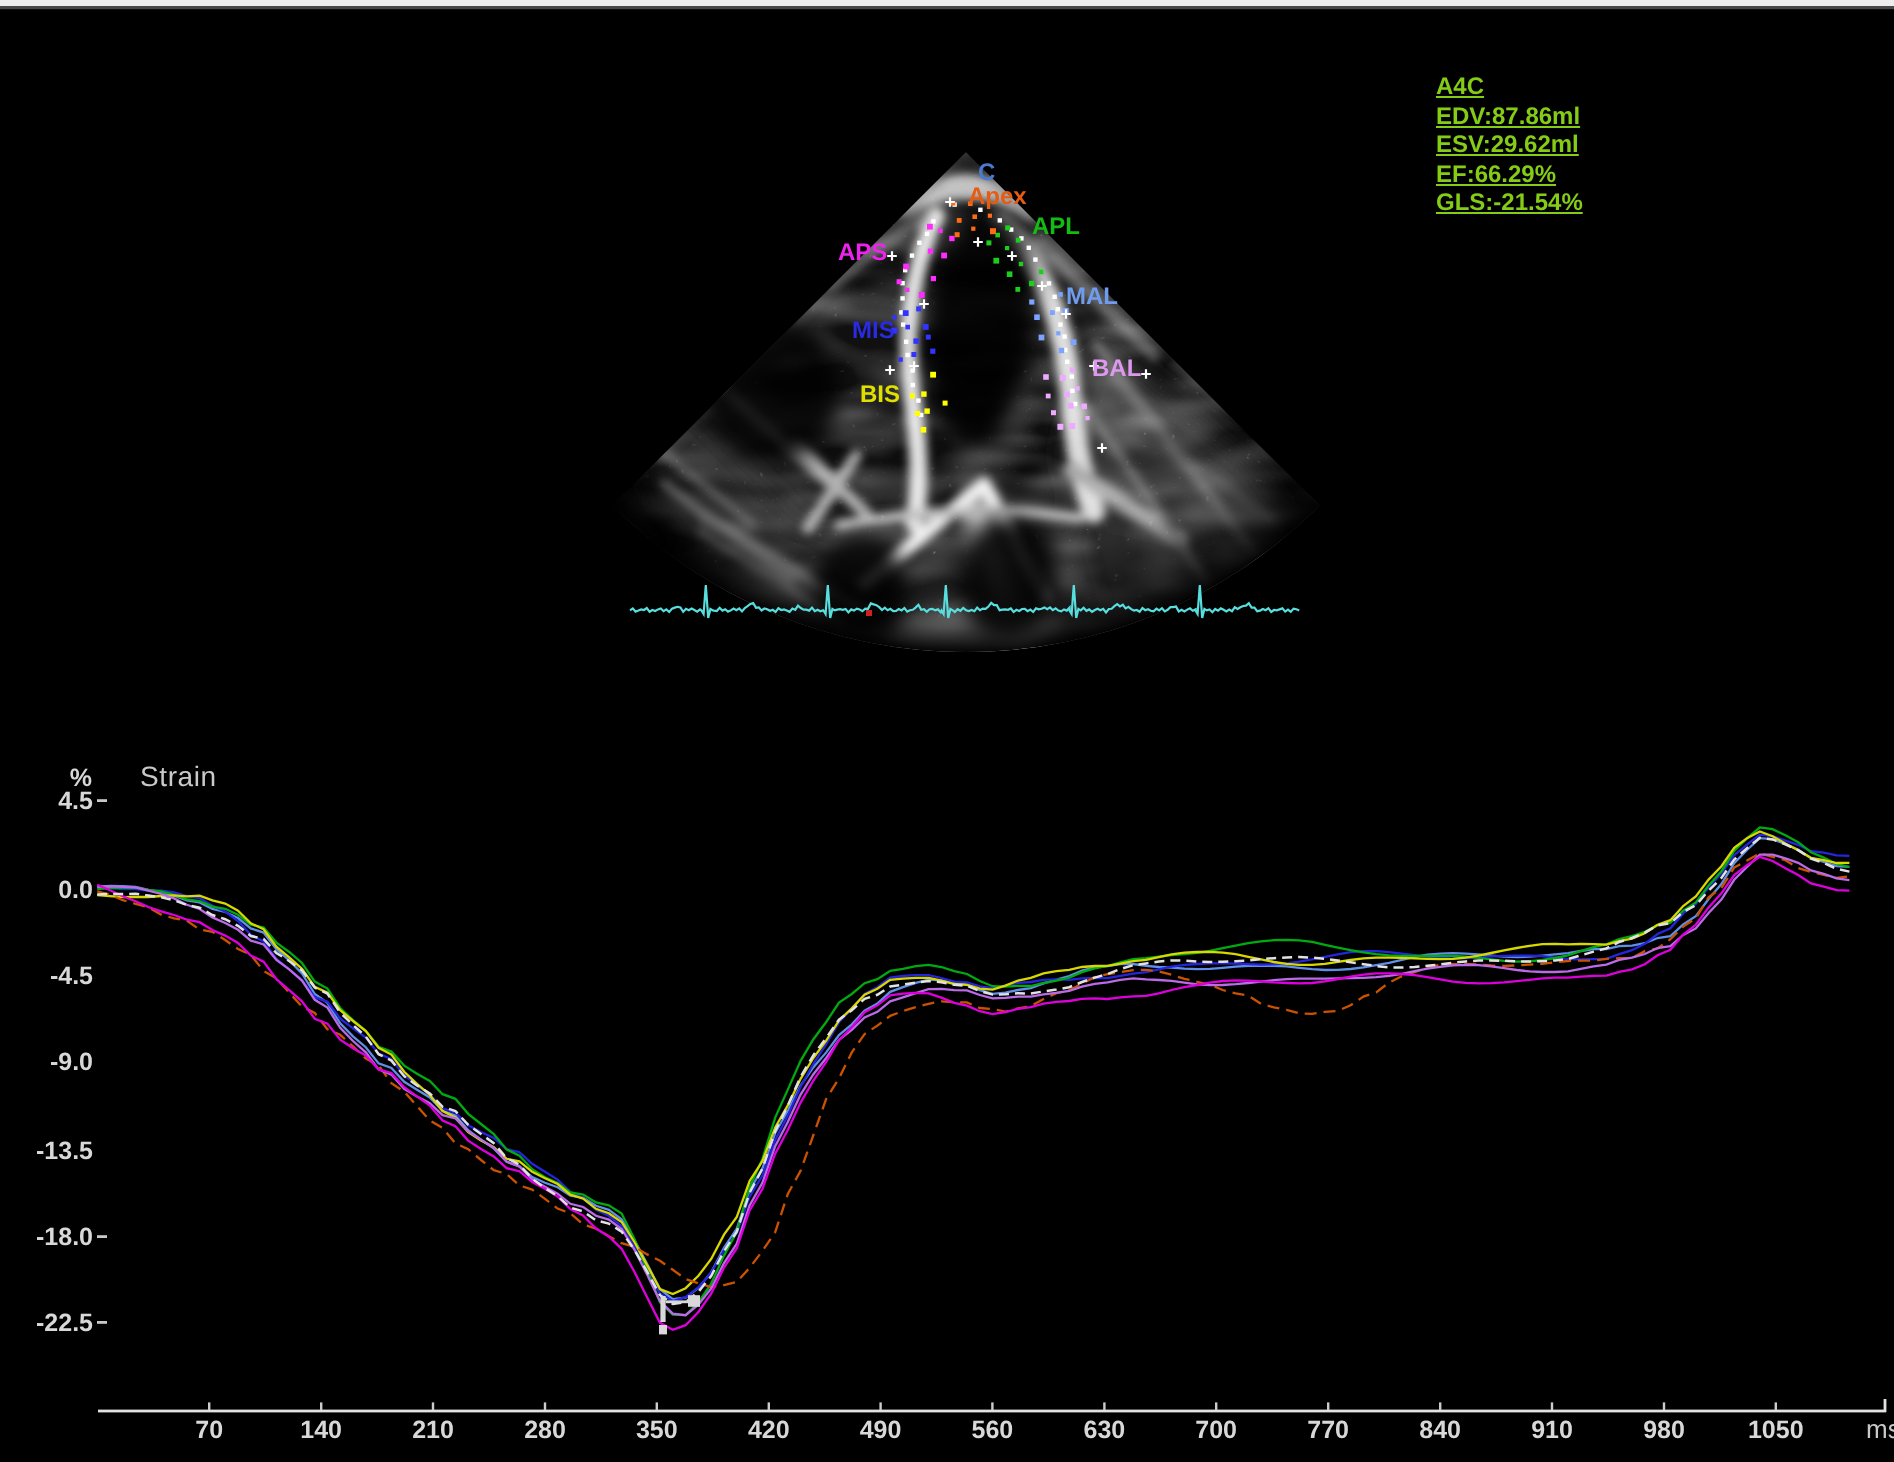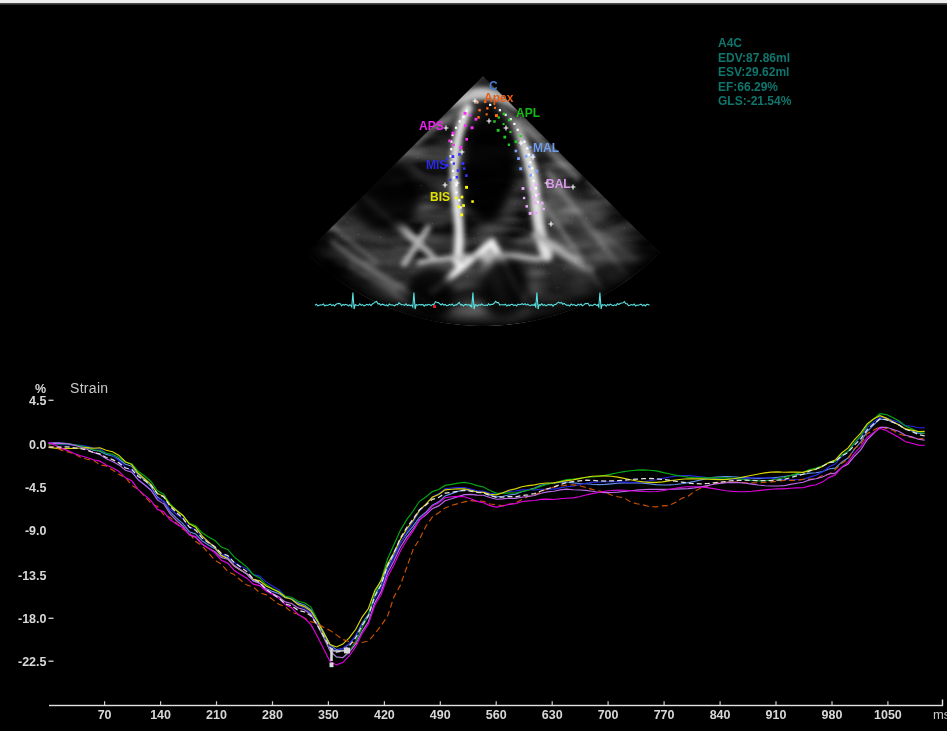--- a/index.html
+++ b/index.html
@@ -1,14 +1,14 @@
 <!DOCTYPE html>
 <html><head><meta charset="utf-8"><style>
 html,body{margin:0;padding:0;background:#000;width:947px;height:731px;overflow:hidden;}
-.meas{position:absolute;left:718px;top:36px;font:bold 12px "Liberation Sans",sans-serif;color:#0f766e;line-height:14.6px;white-space:pre;}
+.meas{position:absolute;left:718px;top:36px;font:bold 12px "Liberation Sans",sans-serif;color:#84cc16;line-height:14.6px;white-space:pre;text-decoration:underline;}
 text{font-family:"Liberation Sans",sans-serif;}
 .xl{font-size:12.5px;font-weight:bold;fill:#d8d8d8;}
 .seg{font-size:12px;font-weight:bold;}
 </style></head>
 <body>
 <svg width="947" height="731" style="position:absolute;left:0;top:0">
 <defs>
 <clipPath id="sec">
         <path d="M483 76 L306.2 252.8 A250 250 0 0 0 659.8 252.8 Z"></path>
       </clipPath>

